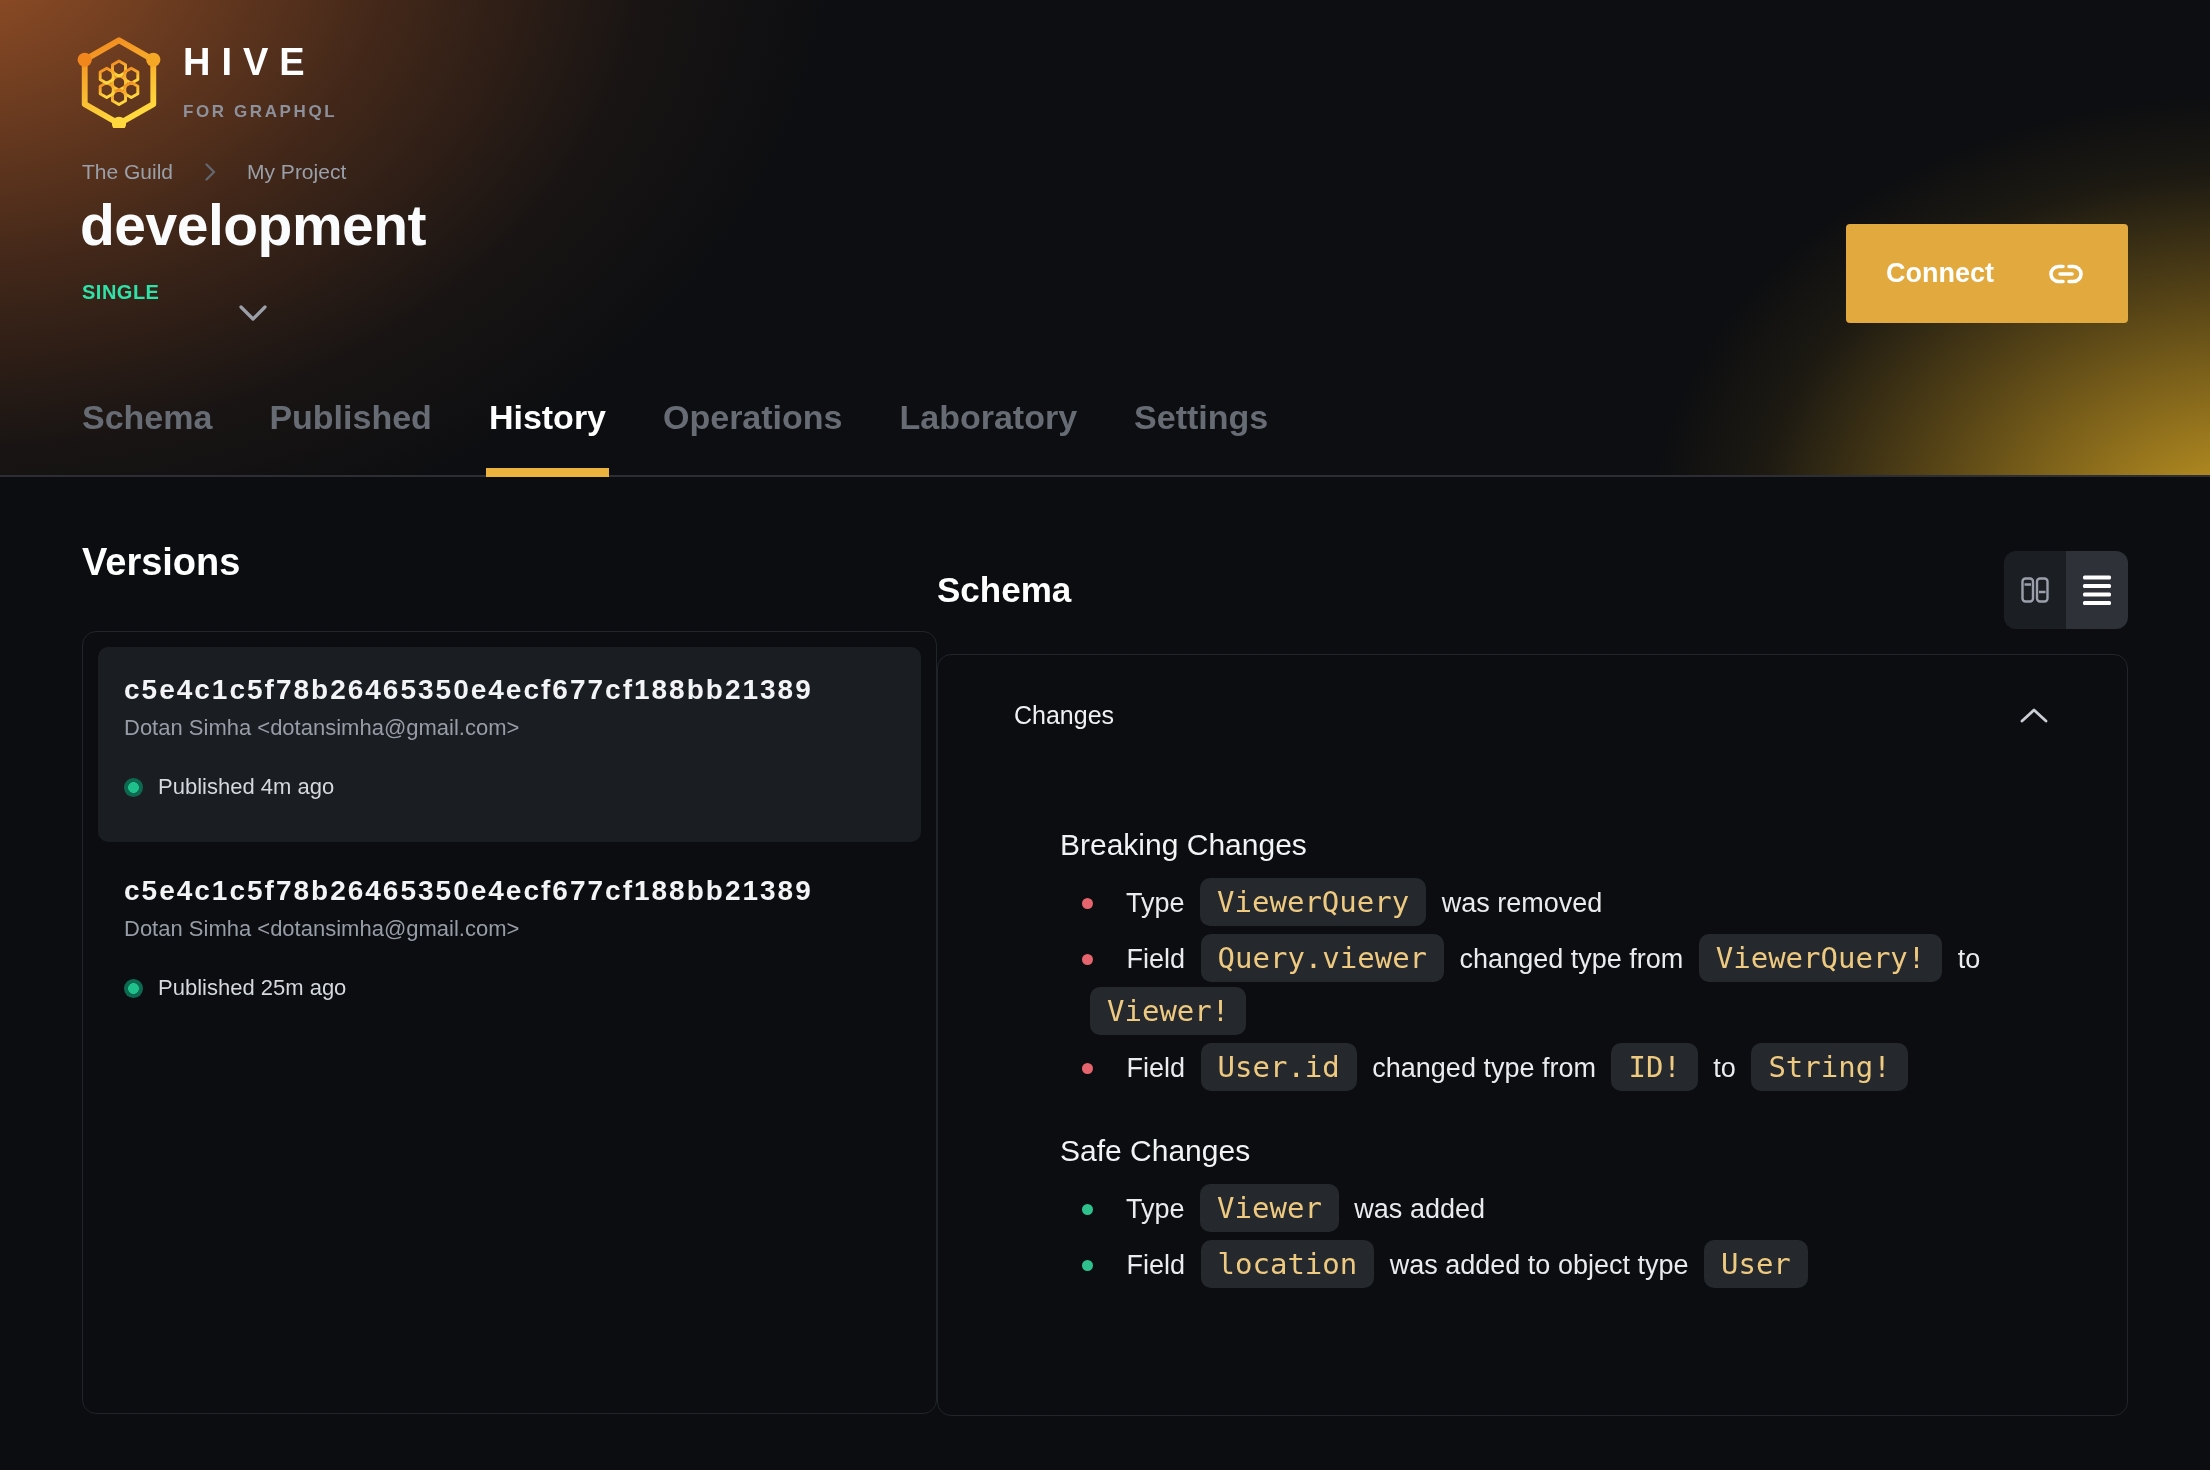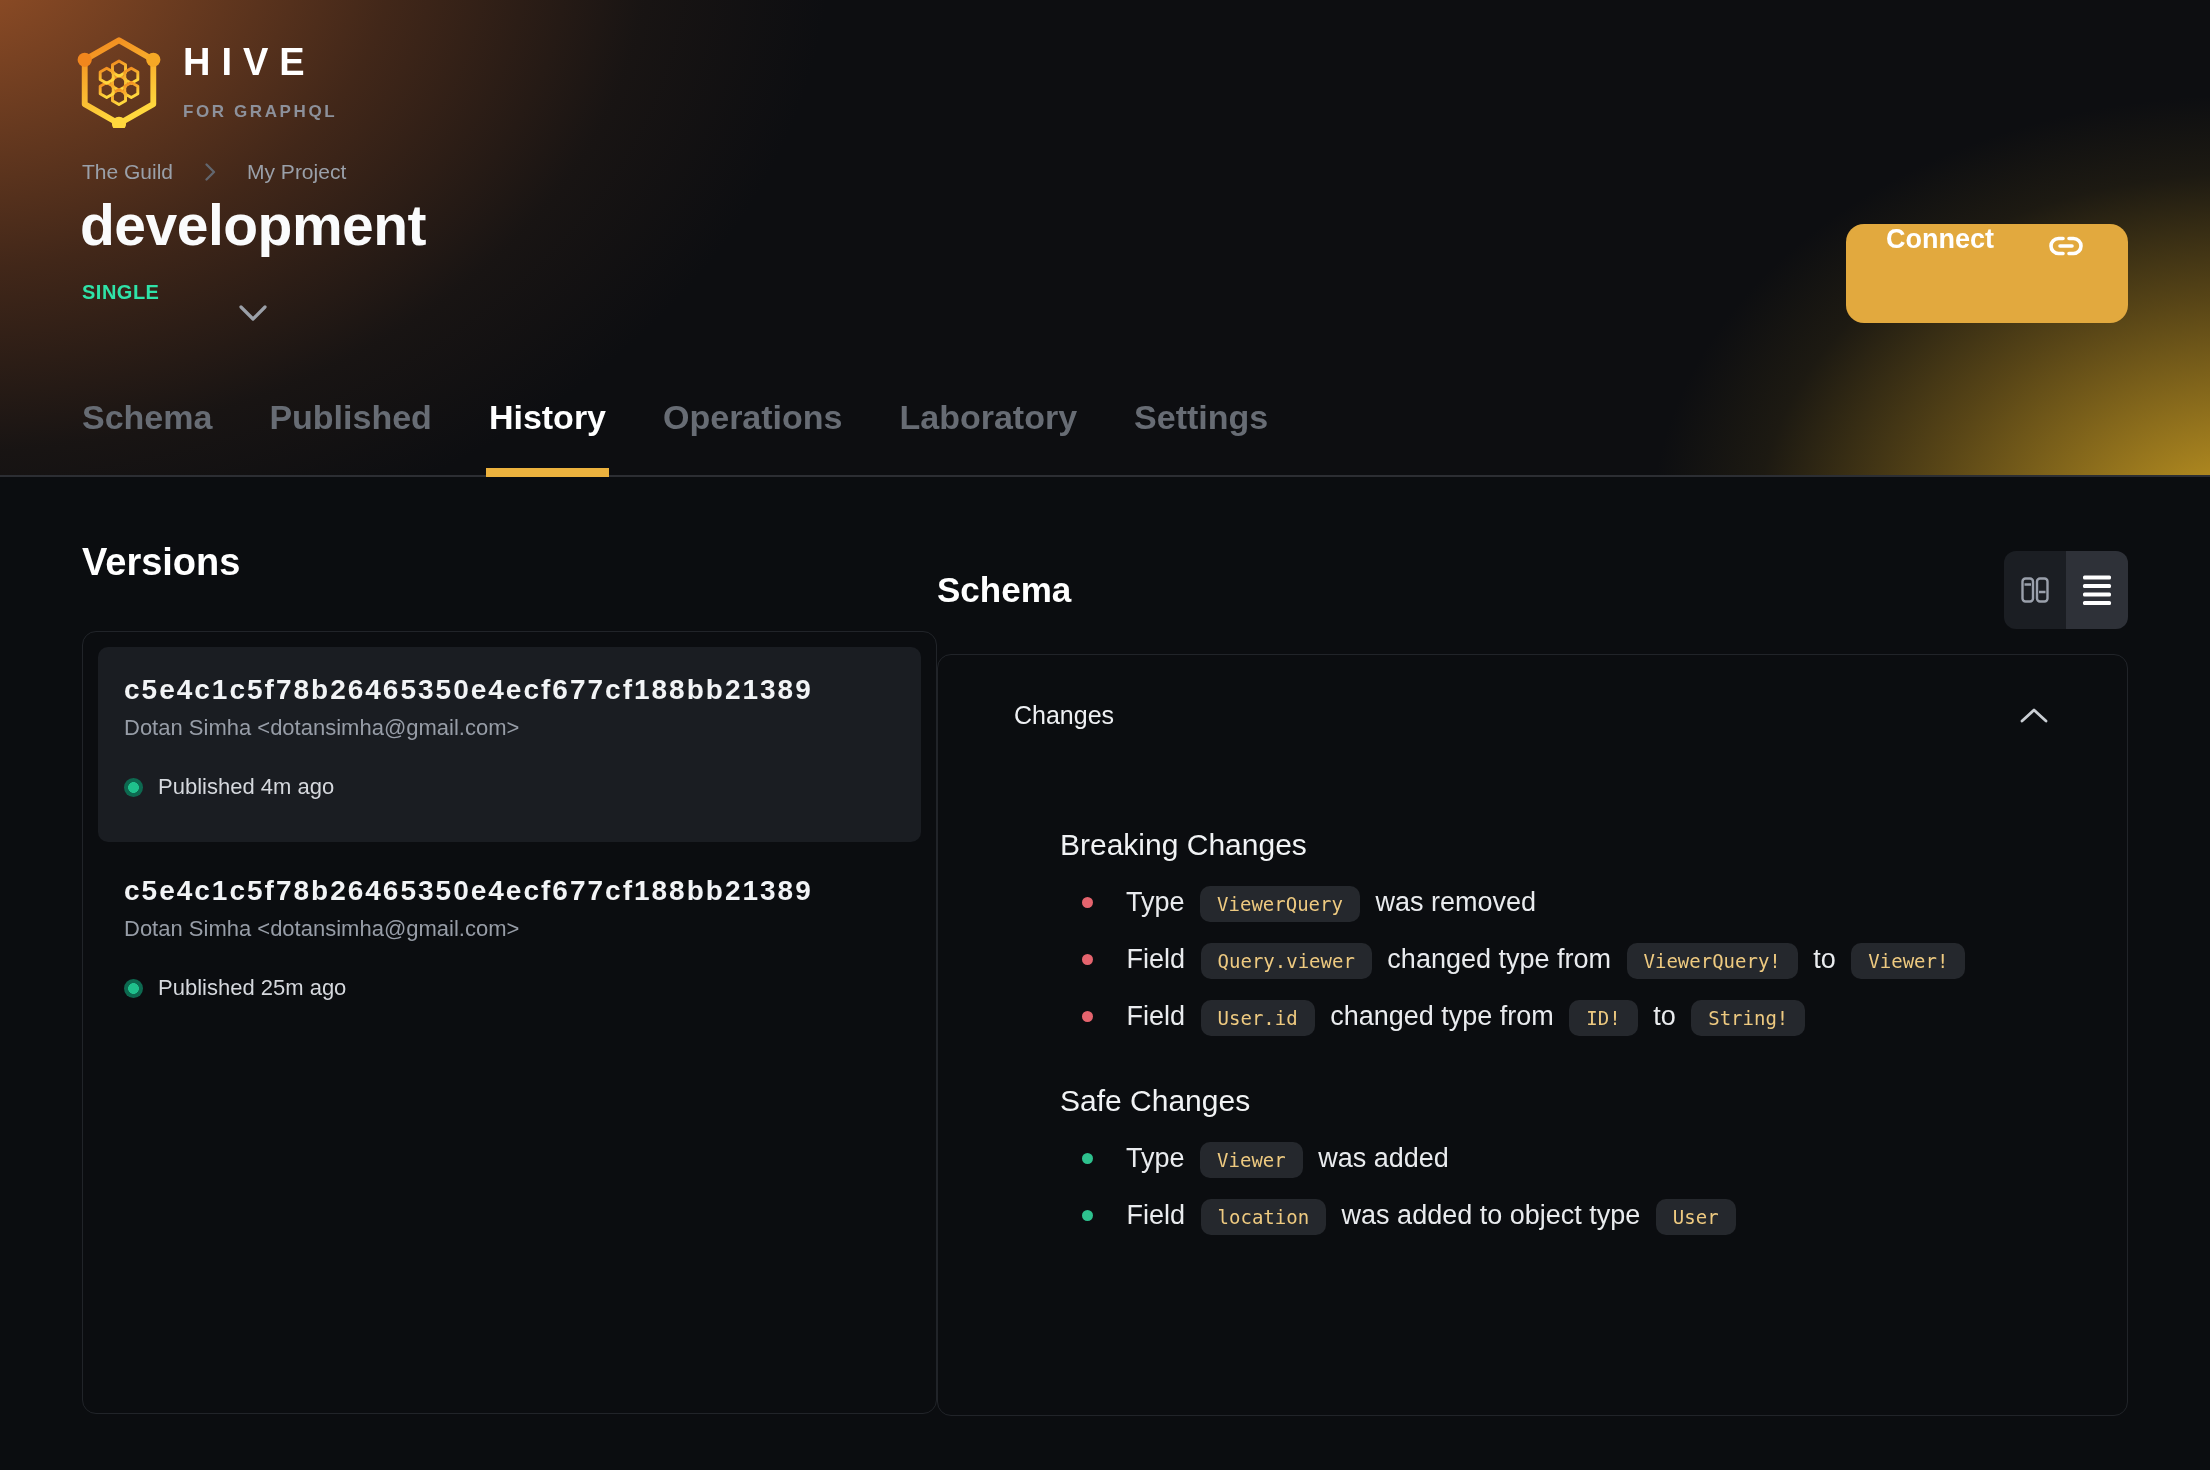--- a/index.html
+++ b/index.html
@@ -29,22 +29,22 @@
   .crumb { cursor:pointer; }
   .crumb-sep { display:flex; align-items:center; }
 
   .target-row { position:absolute; left:80px; top:192px; display:flex; align-items:center; gap:36px;flex-direction:column; }
   .target-name { font-size:57px; font-weight:800; letter-spacing:-0.5px; color:#fafbfc; }
   .target-chevron { display:flex; align-items:center; cursor:pointer; padding-top:10px; }
   .badge-single { position:absolute; left:82px; top:281px; font-size:20px; font-weight:800; letter-spacing:0.5px; color:#2fe3a8; }
 
   .connect-btn {
     position:absolute; right:82px; top:224px; width:282px; height:99px;
-    border:none; border-radius:18px; background:#e2a93e; cursor:pointer;
-    display:flex; justify-content:space-between; padding:0 40px;
+    border:none; border-radius:4px; background:#e2a93e; cursor:pointer;
+    display:flex; align-items:center; justify-content:space-between; padding:0 40px;
   }
   .connect-label { font-size:27px; font-weight:800; color:#ffffff; font-family:"Liberation Sans", sans-serif; }
 
   .tabs { position:absolute; left:82px; bottom:-2px; display:flex; gap:57px; }
   .tab { position:relative; font-size:34px; font-weight:800; color:#676c74; padding-bottom:40px; cursor:pointer; }
   .tab.active { color:#ffffff; }
   .tab.active::after { content:""; position:absolute; left:-3px; right:-3px; bottom:0; height:9px; background:#ecb23e; }
 
   
   .main { display:flex; padding:64px 82px 0; }
@@ -74,21 +74,21 @@
   .changes-body { padding:98px 56px 0 122px; }
 
   .change-section-title { font-size:30px; font-weight:500; color:#f1f3f5; margin:0 0 14px; }
   .change-section + .change-section { margin-top:40px; }
   .change-list { list-style:none; margin:0 0 0 22px; padding:0; }
   .change-item { font-size:27px; font-weight:400; color:#e9ebee; line-height:52px; margin-bottom:3px; }
   .bullet { display:inline-block; width:11px; height:11px; border-radius:50%; margin-right:26px; vertical-align:3px; }
   .bullet.danger { background:#e5646e; }
   .bullet.safe { background:#2ec18e; }
   .chip {
-    font-family:"DejaVu Sans Mono", monospace; font-size:19px;
+    font-family:"DejaVu Sans Mono", monospace; font-size:29px;
     background:#25282d; color:#eeca80; padding:7px 17px; border-radius:10px;
     margin:0 8px; white-space:nowrap;
   }
 </style>
 </head>
 <body>
 
 <div class="header">
 
   <div class="logo-group">

